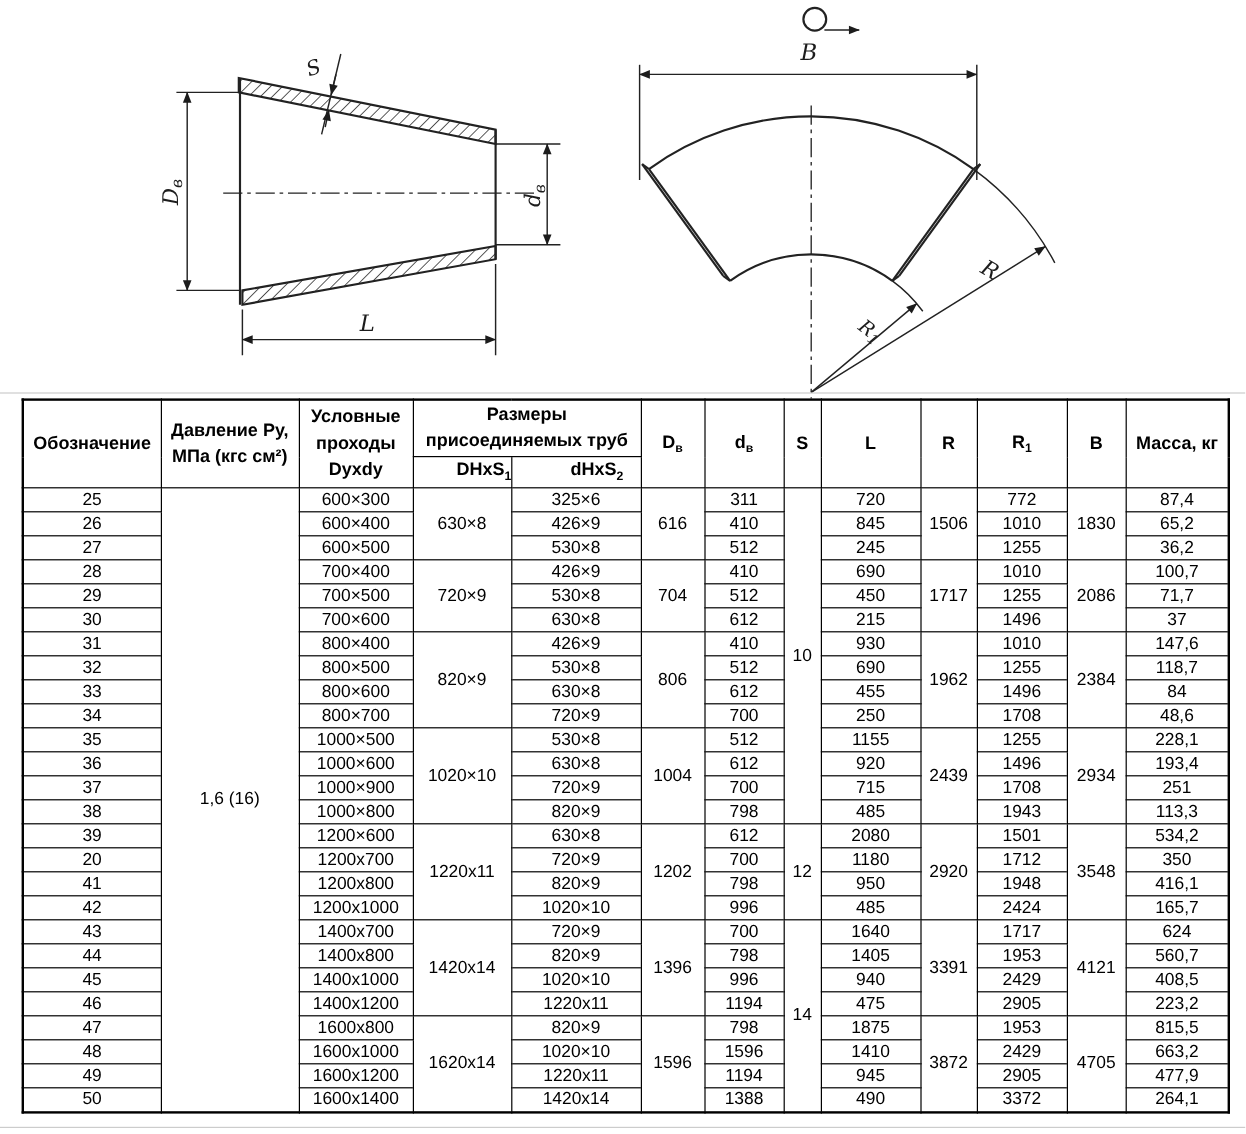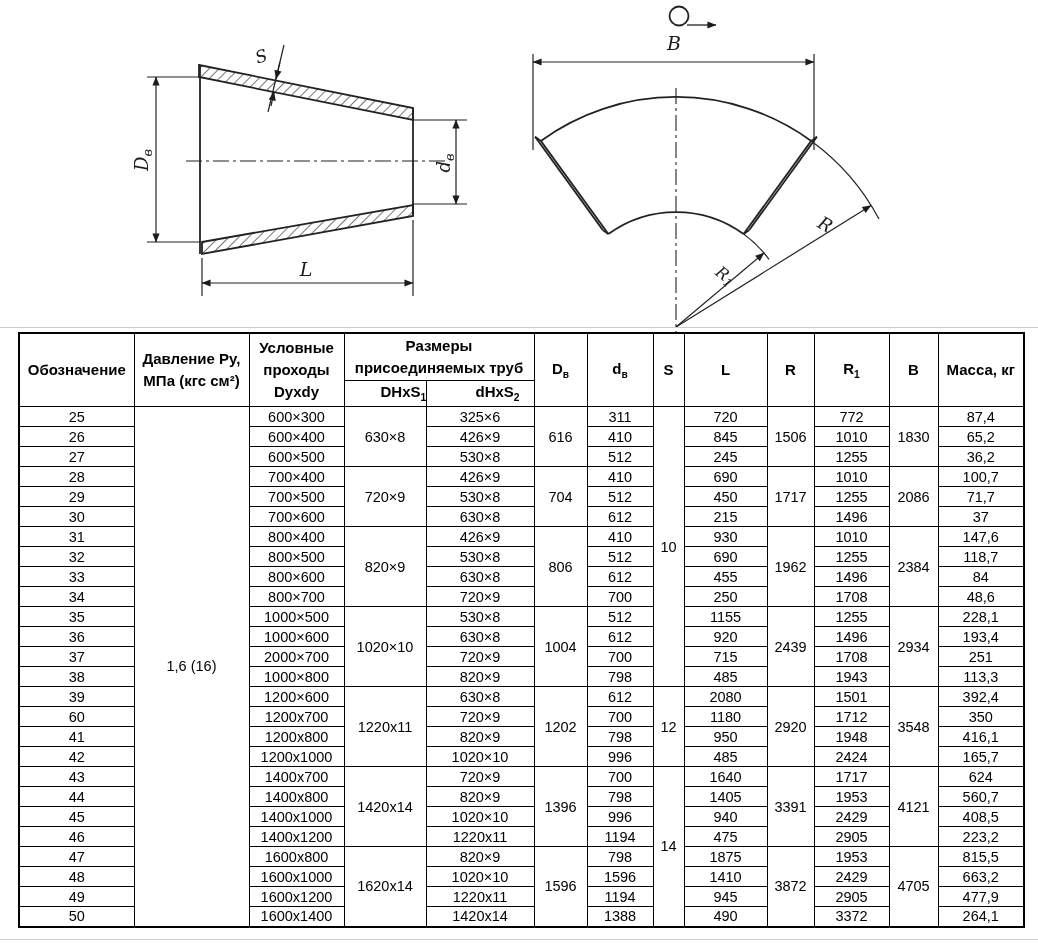--- a/index.html
+++ b/index.html
@@ -294,21 +294,21 @@
           <td>36</td>
           <td>1000×600</td>
           <td>630×8</td>
           <td>612</td>
           <td>920</td>
           <td>1496</td>
           <td>193,4</td>
         </tr>
         <tr>
           <td>37</td>
-          <td>2000×700</td>
+          <td>1000×900</td>
           <td>720×9</td>
           <td>700</td>
           <td>715</td>
           <td>1708</td>
           <td>251</td>
         </tr>
         <tr>
           <td>38</td>
           <td>1000×800</td>
           <td>820×9</td>
@@ -322,24 +322,24 @@
           <td>1200×600</td>
           <td rowspan="4">1220x11</td>
           <td>630×8</td>
           <td rowspan="4">1202</td>
           <td>612</td>
           <td rowspan="4">12</td>
           <td>2080</td>
           <td rowspan="4">2920</td>
           <td>1501</td>
           <td rowspan="4">3548</td>
-          <td>392,4</td>
-        </tr>
-        <tr>
-          <td>60</td>
+          <td>534,2</td>
+        </tr>
+        <tr>
+          <td>20</td>
           <td>1200x700</td>
           <td>720×9</td>
           <td>700</td>
           <td>1180</td>
           <td>1712</td>
           <td>350</td>
         </tr>
         <tr>
           <td>41</td>
           <td>1200x800</td>

